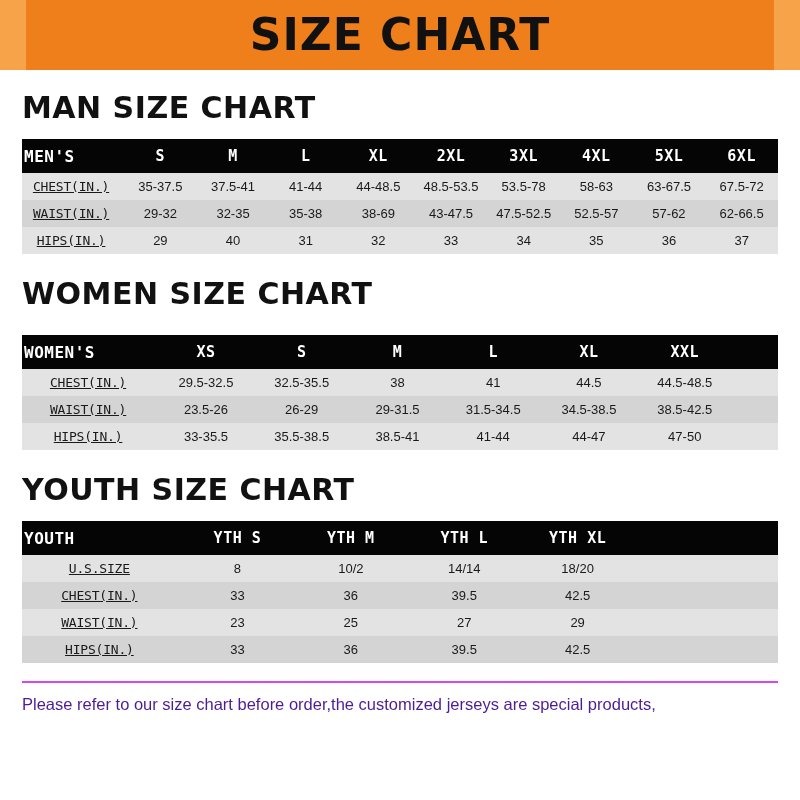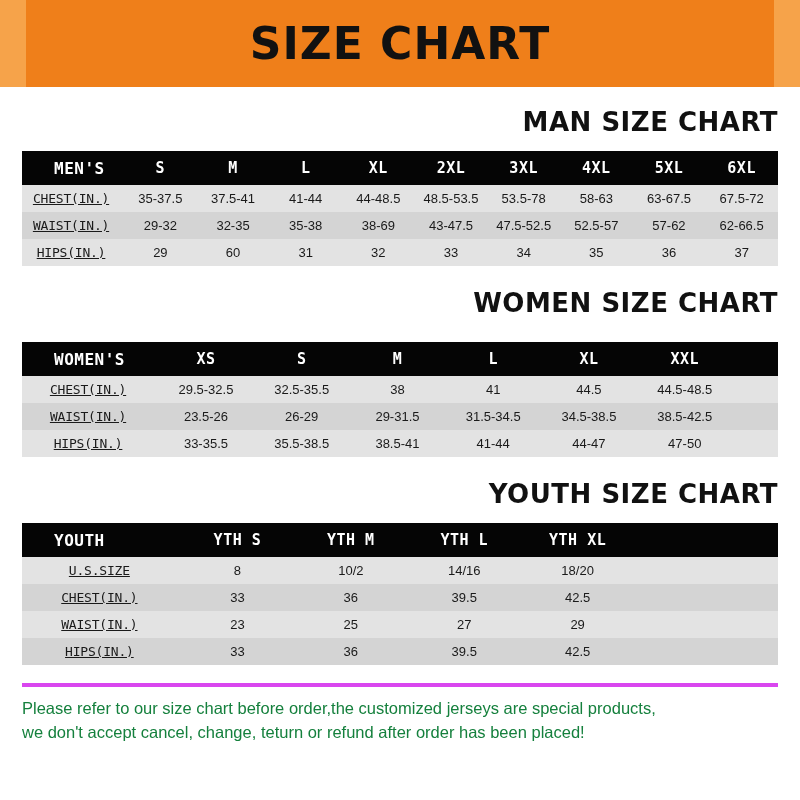--- a/index.html
+++ b/index.html
@@ -16,21 +16,21 @@
   }
   .page {
     width: 800px;
     height: 800px;
     position: relative;
     background: #fff;
   }
 
   
   .banner {
-    height: 87px;
+    height: 70px;
     background: #ef7f1a;
     display: flex;
     align-items: center;
     justify-content: center;
     position: relative;
   }
   .banner::before,
   .banner::after {
     content: "";
     position: absolute;
@@ -49,24 +49,24 @@
     color: #111;
     line-height: 1;
     z-index: 2;
   }
 
   
   .content {
     padding: 0 22px;
   }
   .section-title {
-    text-align: right;
+    text-align: left;
     font-family: "DejaVu Sans", sans-serif;
     font-weight: bold;
-    font-size: 26px;
+    font-size: 30px;
     color: #111;
     letter-spacing: 0.5px;
   }
   .sec-man .section-title { margin: 20px 0 14px; }
   .sec-women .section-title { margin: 22px 0 24px; }
   .sec-youth .section-title { margin: 22px 0 14px; }
 
   table.size-table {
     width: 100%;
     border-collapse: collapse;
@@ -86,21 +86,21 @@
     background: #050505;
     color: #ffffff;
     font-family: "DejaVu Sans Mono", monospace;
     font-weight: bold;
     font-size: 15px;
     height: 34px;
     letter-spacing: 0.5px;
   }
   table.size-table thead th.row-head {
     text-align: left;
-    padding-left: 32px;
+    padding-left: 2px;
     font-size: 16px;
   }
   table.size-table tbody tr:nth-child(odd) { background: #e3e3e3; }
   table.size-table tbody tr:nth-child(even) { background: #d4d4d4; }
   table.size-table tbody td.row-head {
     font-family: "DejaVu Sans Mono", monospace;
     font-size: 13px;
     letter-spacing: -0.2px;
     text-align: center;
     padding-right: 4px;
@@ -111,23 +111,23 @@
   .sec-man col.c0 { width: 13.5%; }
   .sec-women col.c0 { width: 18%; }
   .sec-youth col.c0 { width: 21%; }
   .sec-youth col.cx { width: 15%; }
   .sec-youth col.pad { width: 19%; }
   .sec-women col.pad { width: 6%; }
 
   
   .note {
     margin: 18px 22px 0;
-    border-top: 4px solid #d946ef;
+    border-top: 2px solid #d946ef;
     padding-top: 10px;
-    color: #15803d;
+    color: #4c1d95;
     font-size: 16.5px;
     line-height: 1.45;
     font-family: "Liberation Sans", sans-serif;
   }
   .note div { white-space: nowrap; }
 </style>
 </head>
 <body>
 
 <div class="page">
@@ -188,21 +188,21 @@
             <td>38-69</td>
             <td>43-47.5</td>
             <td>47.5-52.5</td>
             <td>52.5-57</td>
             <td>57-62</td>
             <td>62-66.5</td>
           </tr>
           <tr>
             <td class="row-head">HIPS(IN.)</td>
             <td>29</td>
-            <td>60</td>
+            <td>40</td>
             <td>31</td>
             <td>32</td>
             <td>33</td>
             <td>34</td>
             <td>35</td>
             <td>36</td>
             <td>37</td>
           </tr>
         </tbody>
       </table>
@@ -287,21 +287,21 @@
             <th>YTH L</th>
             <th>YTH XL</th>
             <th></th>
           </tr>
         </thead>
         <tbody>
           <tr>
             <td class="row-head">U.S.SIZE</td>
             <td>8</td>
             <td>10/2</td>
-            <td>14/16</td>
+            <td>14/14</td>
             <td>18/20</td>
             <td></td>
           </tr>
           <tr>
             <td class="row-head">CHEST(IN.)</td>
             <td>33</td>
             <td>36</td>
             <td>39.5</td>
             <td>42.5</td>
             <td></td>
@@ -323,16 +323,15 @@
             <td></td>
           </tr>
         </tbody>
       </table>
     </div>
 
   </div>
 
   <div class="note">
     <div>Please refer to our size chart before order,the customized jerseys are special products,</div>
-    <div>we don't accept cancel, change, teturn or refund after order has been placed!</div>
   </div>
 
 </div>
 
 </body></html>

